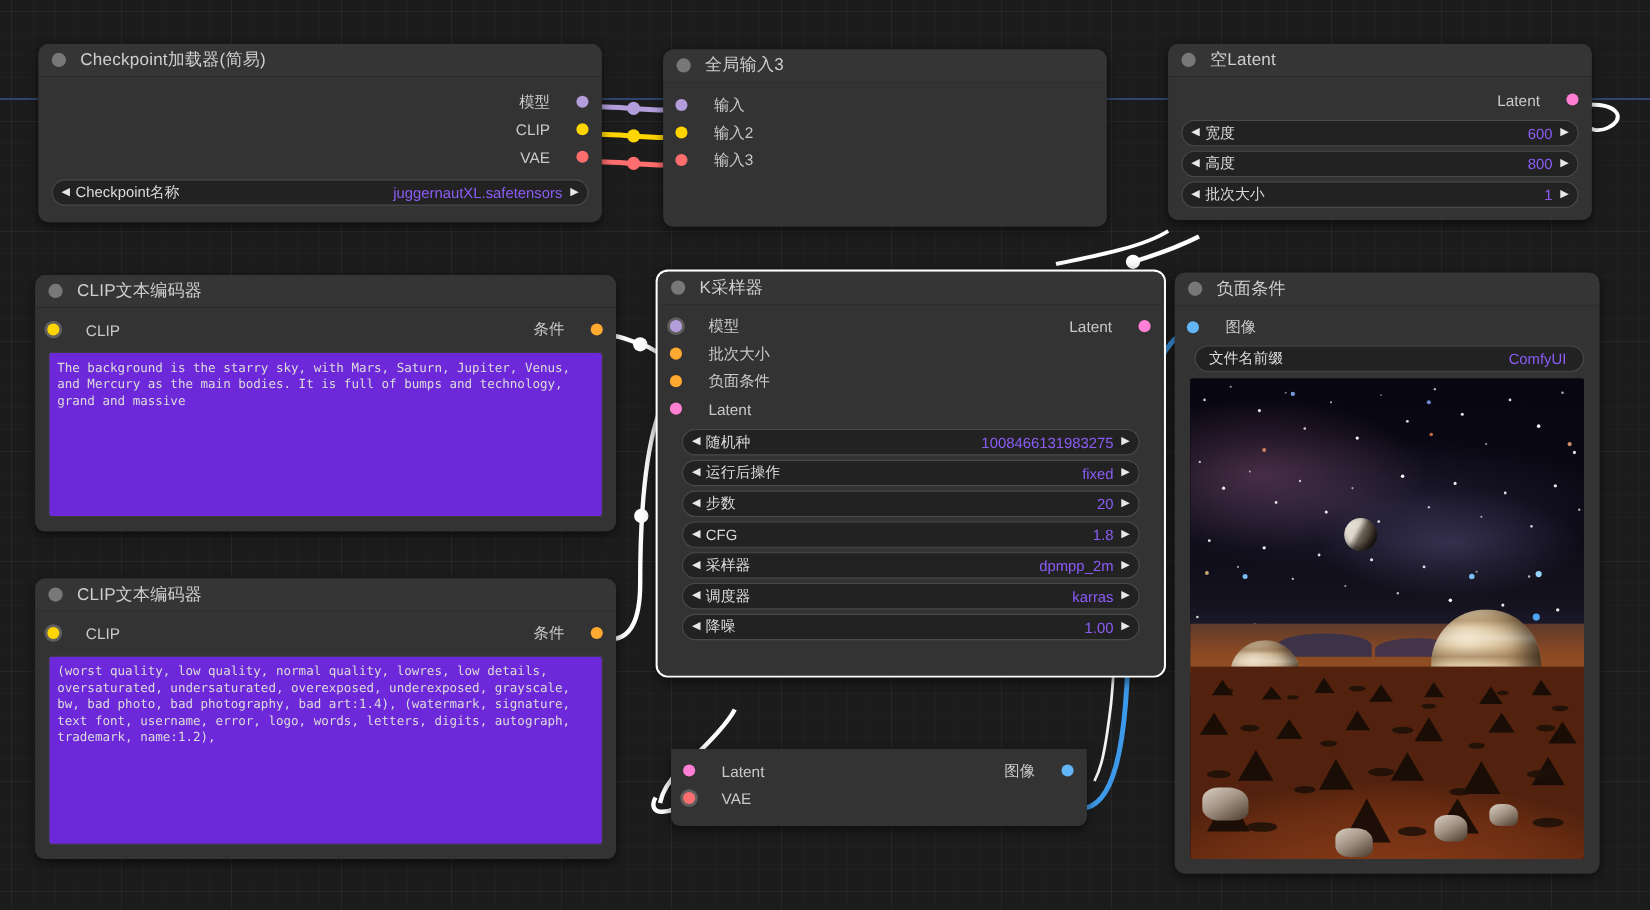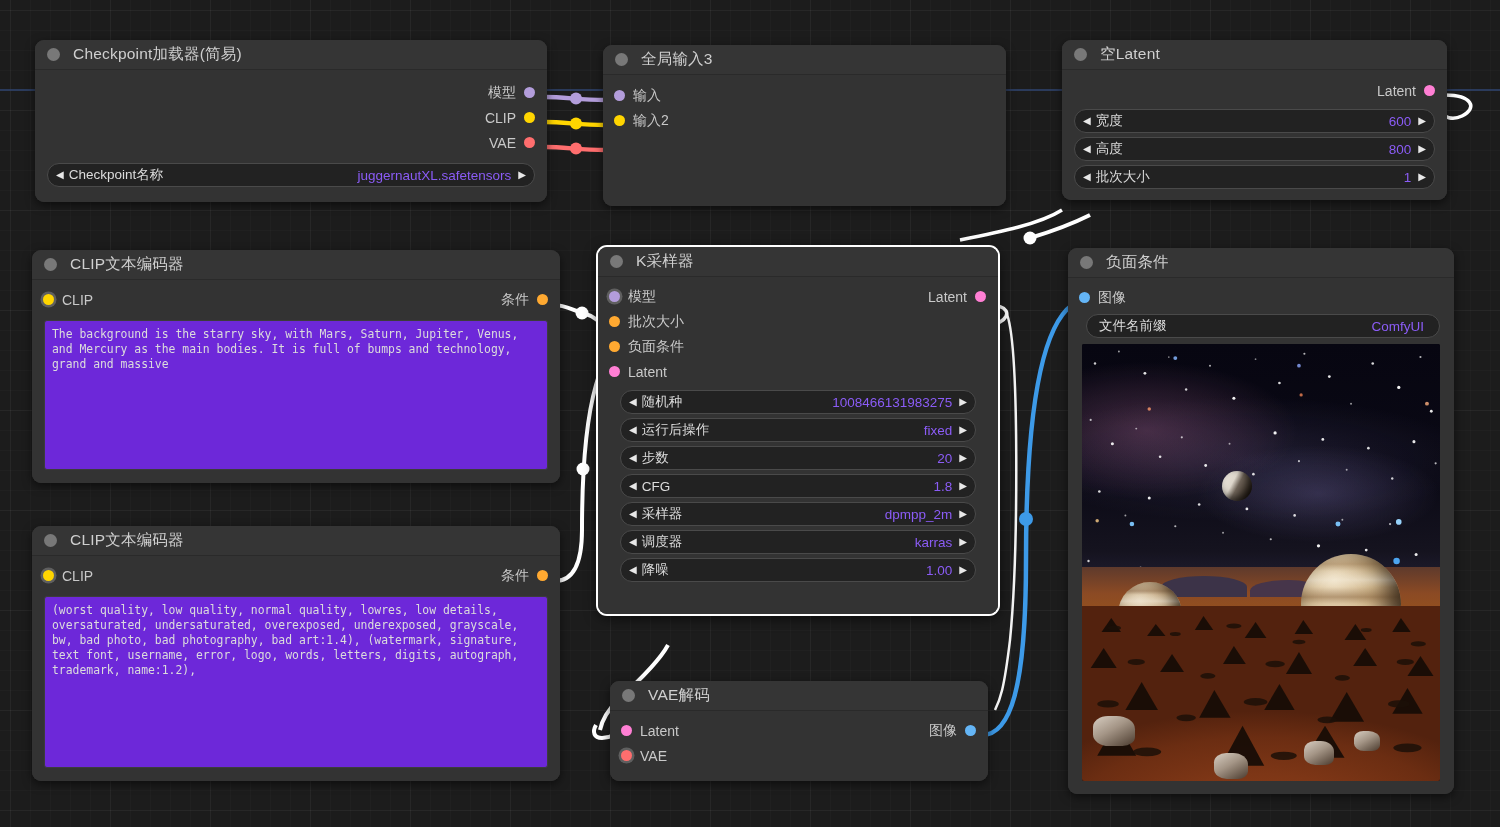--- a/index.html
+++ b/index.html
@@ -53,21 +53,21 @@
     border-radius: 0 0 9px 9px;
     padding: 6px 0 9px;
     position: relative;
   }
 
   
   .slot-row {
     display: flex; align-items: center; justify-content: space-between;
     height: 25px; padding: 0 12px 0 11px; position: relative;
   }
-  .slot { display: flex; align-items: center; gap: 8px; justify-content: flex-end; }
+  .slot { display: flex; align-items: center; gap: 24px; justify-content: flex-end; }
   .slot.out { margin-left: auto; flex-direction: row; }
   .slot-label { color: #c9c9c9; font-size: 14px; white-space: nowrap; }
   .dot {
     width: 11px; height: 11px; border-radius: 50%;
     flex: 0 0 auto; position: relative;
   }
   .dot.ring { box-shadow: 0 0 0 2.5px rgba(255,255,255,0.22); }
   .dot-model  { background: #b39ddb; }
   .dot-clip   { background: #ffd500; }
   .dot-vae    { background: #ff6e6e; }
@@ -220,20 +220,26 @@
           <span class="dot dot-model"></span>
           <span class="slot-label">输入</span>
         </span>
       </div>
       <div class="slot-row">
         <span class="slot">
           <span class="dot dot-clip"></span>
           <span class="slot-label">输入2</span>
         </span>
       </div>
+      <div class="slot-row">
+        <span class="slot">
+          <span class="dot dot-vae"></span>
+          <span class="slot-label">输入3</span>
+        </span>
+      </div>
     </div>
   </div>
 
   <div class="node" id="n-latent" style="left:1062px; top:40px; width:385px;">
     <div class="node-title">
       <span class="title-dot"></span>
       <span class="title-text">空Latent</span>
     </div>
     <div class="node-body" style="padding-top:8px; padding-bottom:11px;">
       <div class="slot-row">
@@ -296,21 +302,21 @@
         </span>
         <span class="slot out">
           <span class="slot-label">条件</span>
           <span class="dot dot-cond"></span>
         </span>
       </div>
       <div class="prompt-box" style="height:172px;">(worst quality, low quality, normal quality, lowres, low details, oversaturated, undersaturated, overexposed, underexposed, grayscale, bw, bad photo, bad photography, bad art:1.4), (watermark, signature, text font, username, error, logo, words, letters, digits, autograph, trademark, name:1.2),</div>
     </div>
   </div>
 
-  <div class="node selected" id="n-ksampler" style="left:598px; top:247px; width:400px;">
+  <div class="node selected" id="n-ksampler" style="left:598px; top:247px; width:460px;">
     <div class="node-title">
       <span class="title-dot"></span>
       <span class="title-text">K采样器</span>
     </div>
     <div class="node-body" style="padding-top:7px; padding-bottom:32px;">
       <div class="slot-row">
         <span class="slot">
           <span class="dot dot-model ring"></span>
           <span class="slot-label">模型</span>
         </span>
@@ -377,24 +383,20 @@
       <div class="widget" style="margin-left:22px; margin-right:22px;">
         <span class="arrow">◀</span>
         <span class="w-name">降噪</span>
         <span class="w-val">1.00</span>
         <span class="arrow">▶</span>
       </div>
     </div>
   </div>
 
   <div class="node" id="n-vae" style="left:610px; top:681px; width:378px;">
-    <div class="node-title">
-      <span class="title-dot"></span>
-      <span class="title-text">VAE解码</span>
-    </div>
     <div class="node-body" style="padding-top:7px; padding-bottom:13px;">
       <div class="slot-row">
         <span class="slot">
           <span class="dot dot-latent"></span>
           <span class="slot-label">Latent</span>
         </span>
         <span class="slot out">
           <span class="slot-label">图像</span>
           <span class="dot dot-image"></span>
         </span>

